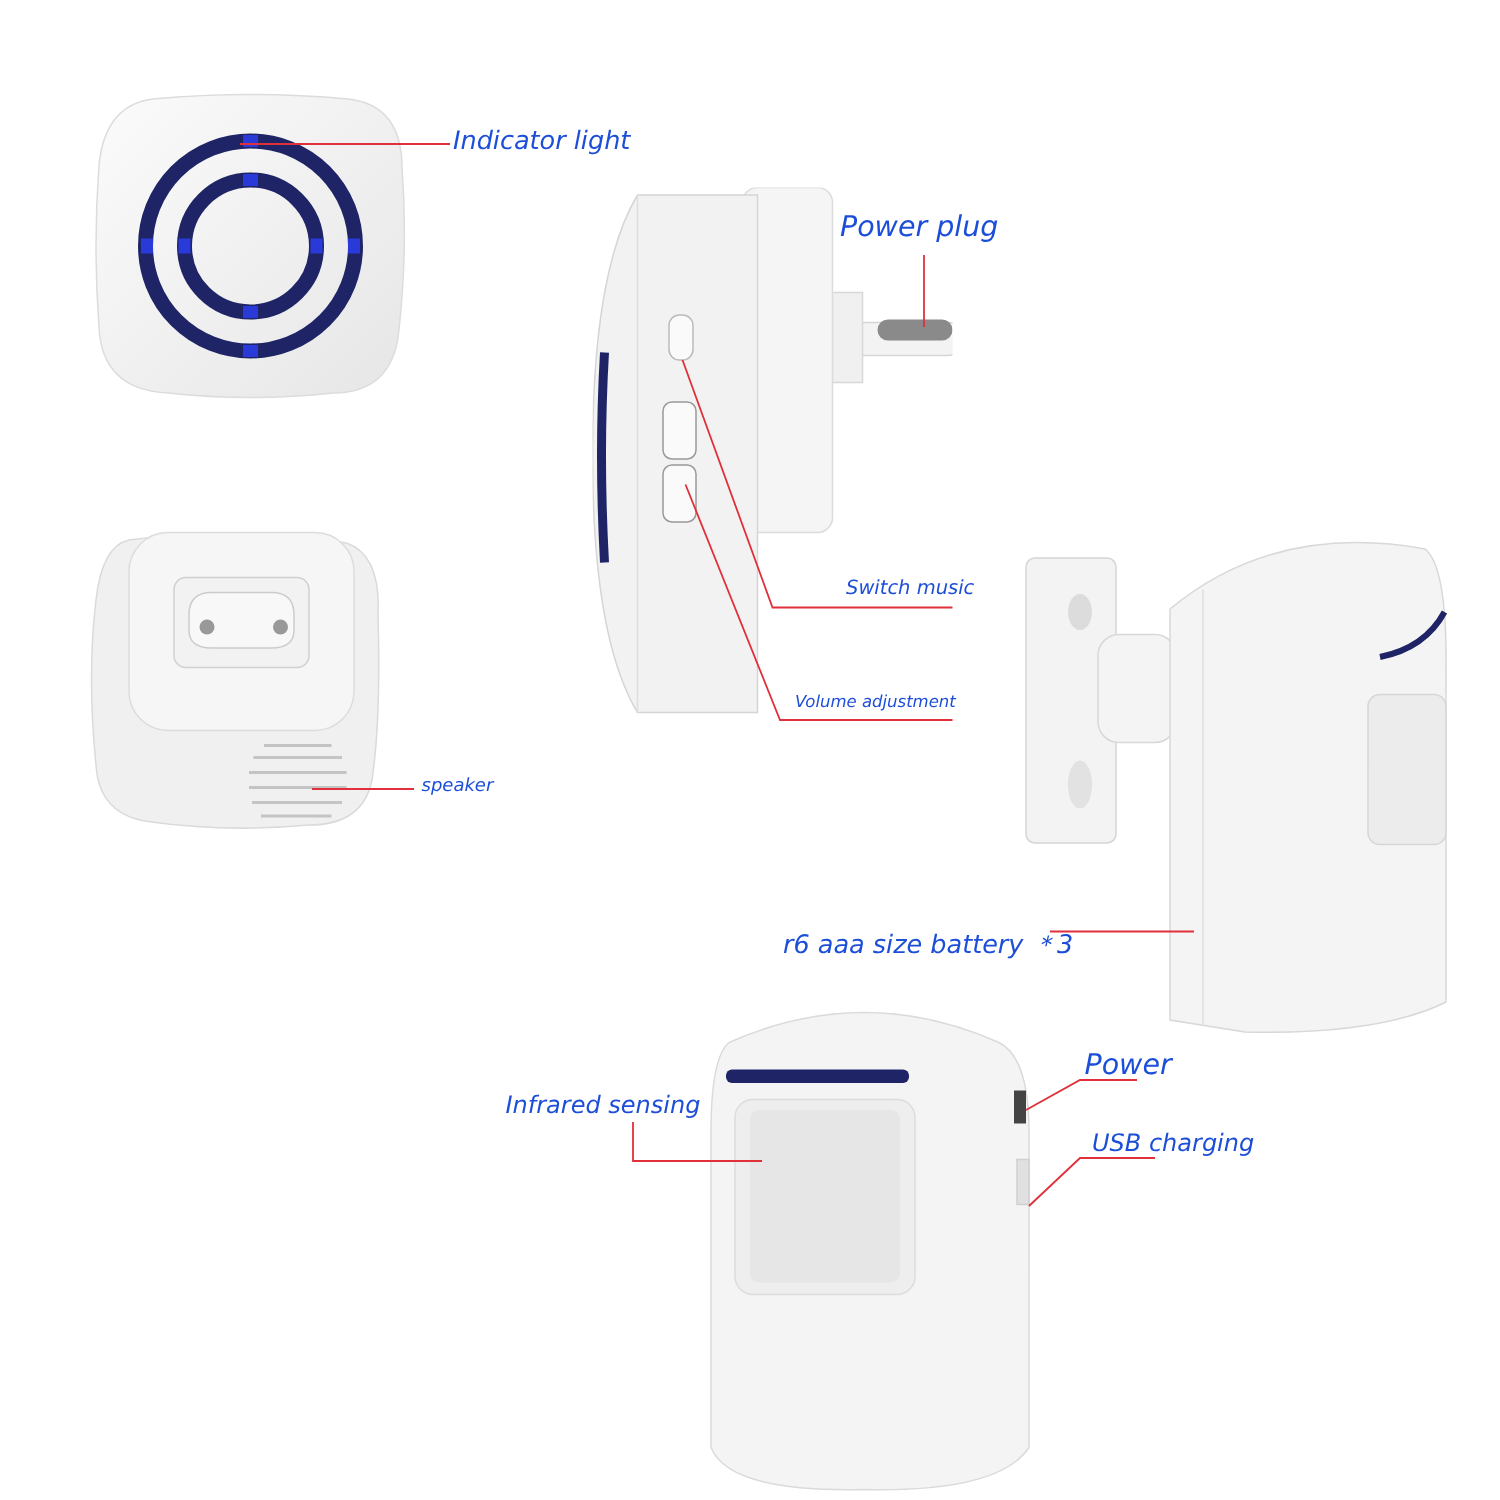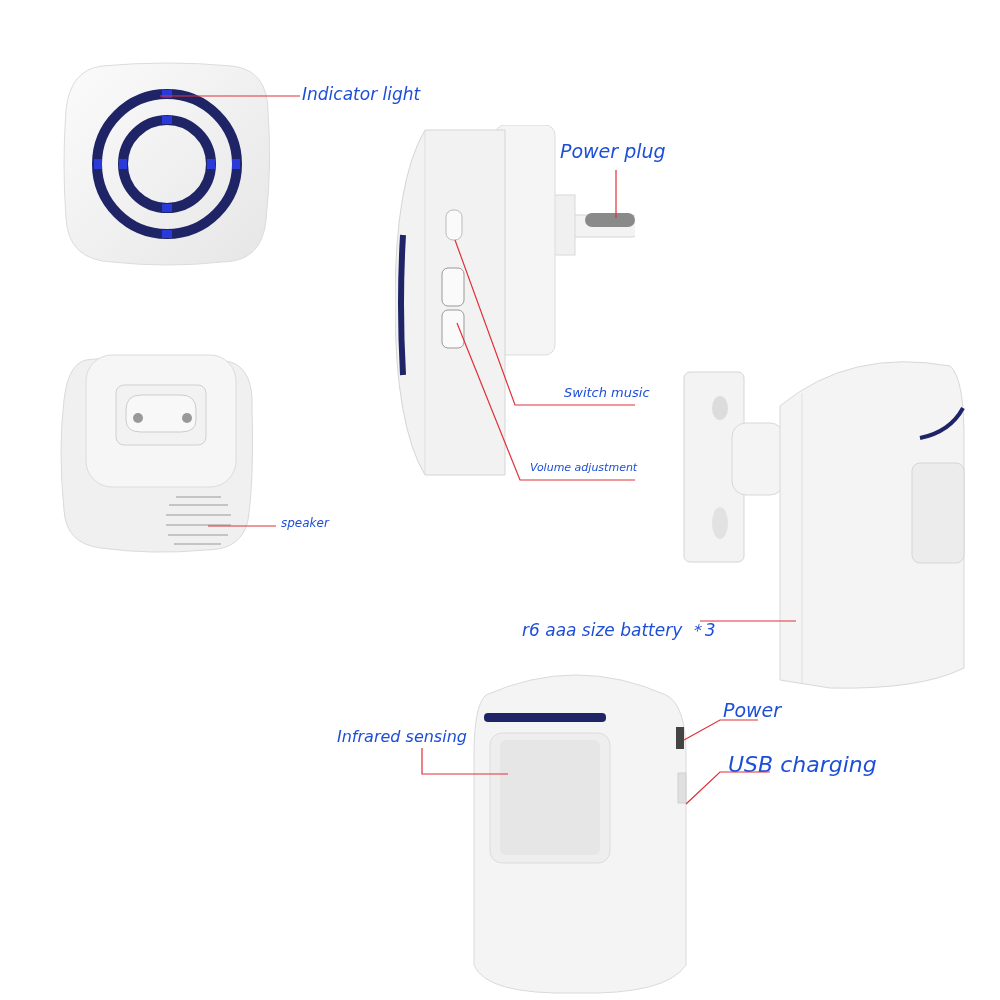--- a/index.html
+++ b/index.html
@@ -122,16 +122,16 @@
   </svg>
 </div>
 <div class="label" style="left:337px;top:729px;font-size:16px;">Infrared sensing</div>
 <svg class="abs" style="left:420px;top:748px" width="90" height="30">
   <polyline points="2,0 2,26 88,26" fill="none" stroke="#e0303a" stroke-width="1.2"></polyline>
 </svg>
 <div class="label" style="left:723px;top:701px;font-size:19px;">Power</div>
 <svg class="abs" style="left:680px;top:718px" width="80" height="30">
   <polyline points="78,2 40,2 4,22" fill="none" stroke="#e0303a" stroke-width="1.2"></polyline>
 </svg>
-<div class="label" style="left:728px;top:754px;font-size:22px;">USB charging</div>
+<div class="label" style="left:728px;top:754px;font-size:16px;">USB charging</div>
 <svg class="abs" style="left:682px;top:770px" width="90" height="40">
   <polyline points="88,2 38,2 4,34" fill="none" stroke="#e0303a" stroke-width="1.2"></polyline>
 </svg>
 
 </body></html>

